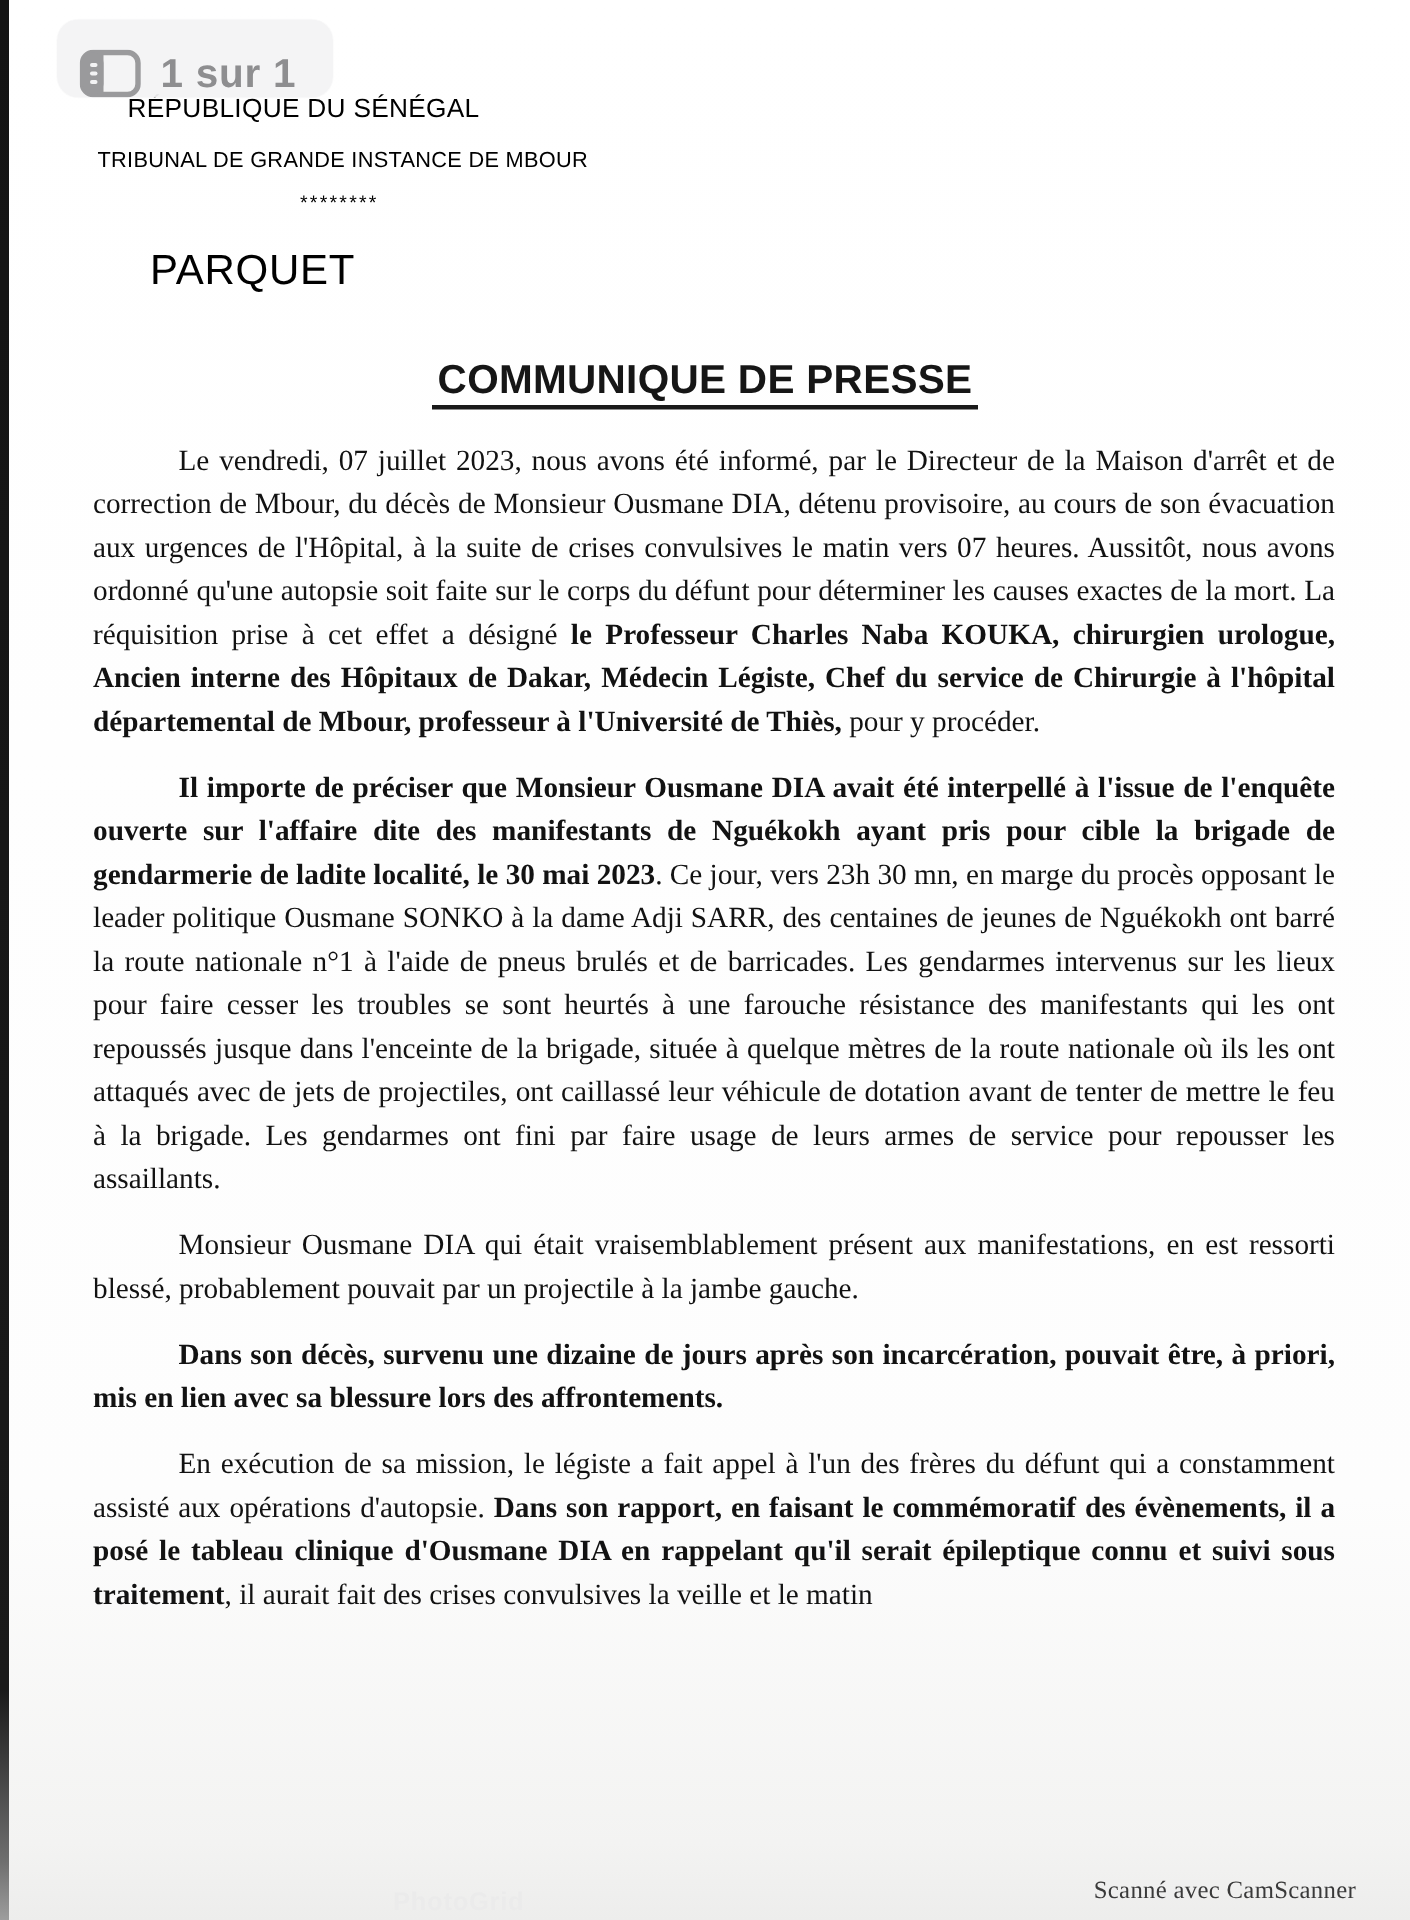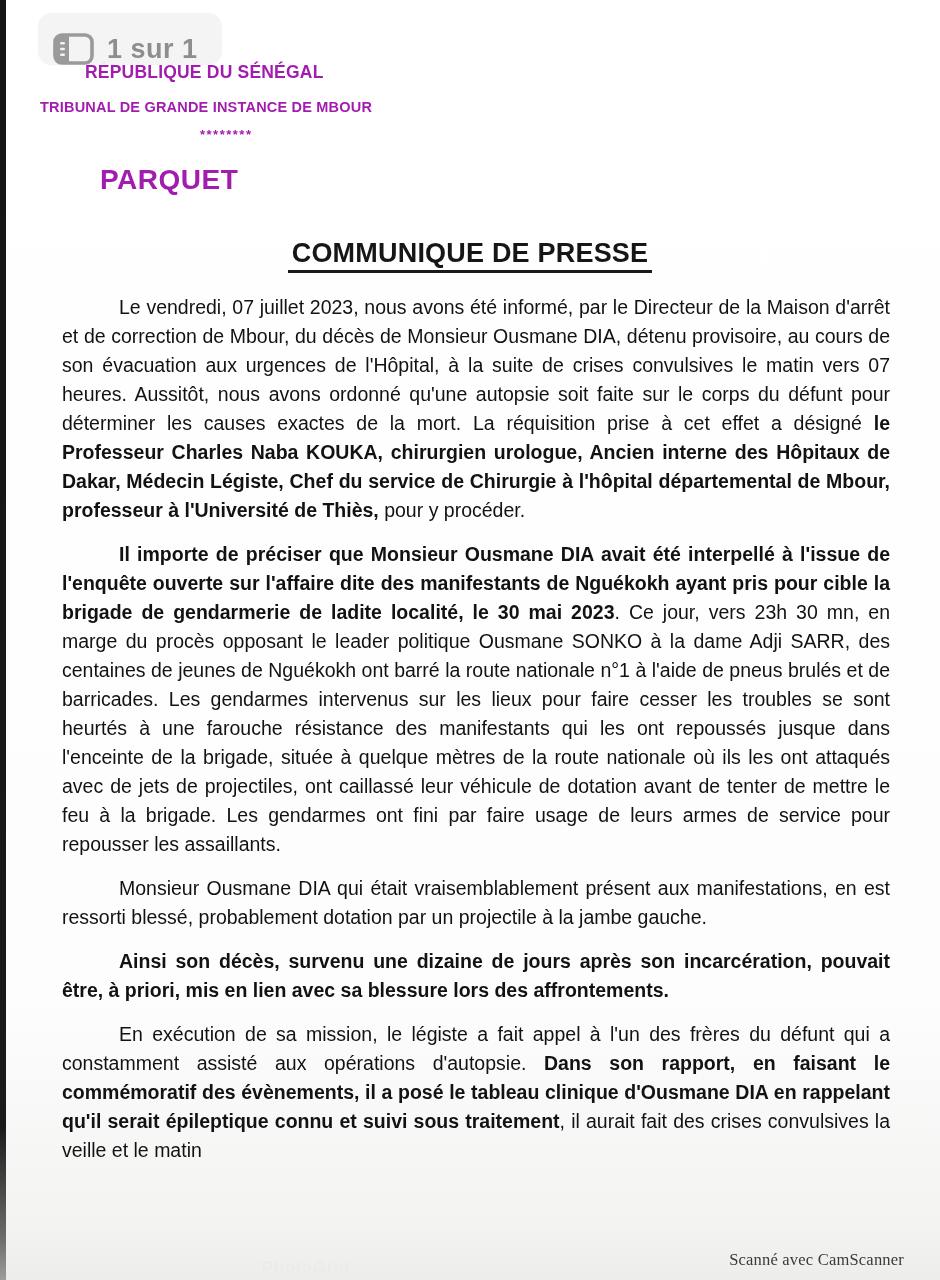--- a/index.html
+++ b/index.html
@@ -21,37 +21,37 @@
     background:rgba(243,243,244,0.93);
     box-shadow:0 0 0 0.5px rgba(0,0,0,0.02);
     z-index:5;cursor:pointer;
   }
   .pill .label{
     font-size:27px;font-weight:700;color:#8e8e90;letter-spacing:0.5px;
   }
   
   .letterhead{
     position:absolute;left:40px;top:62px;width:420px;
-    color:#a21caf;font-weight:700;line-height:1.25;
+    color:#000000;font-weight:400;line-height:1.25;
   }
   .lh1{font-size:17.5px;margin-left:45px;letter-spacing:0.2px;}
   .lh2{font-size:14.5px;margin-left:58px;margin-top:1px;}
-  .lh3{font-size:14.5px;margin-top:14px;letter-spacing:0.2px;}
+  .lh3{font-size:14.5px;margin-top:14px;margin-left:25px;letter-spacing:0.2px;}
   .stars{font-size:13px;margin-left:160px;margin-top:11px;letter-spacing:1.5px;}
   .office{font-size:28px;margin-left:60px;margin-top:19px;letter-spacing:0.5px;}
   
   .title-wrap{position:absolute;left:0;top:238px;width:940px;text-align:center;}
   .title{
     display:inline-block;font-size:27px;font-weight:700;color:#161616;
     border-bottom:3px solid #1a1a1a;padding:0 4px 1px 4px;letter-spacing:0.2px;
   }
   
   .doc-body{
     position:absolute;left:62px;top:293px;width:828px;
-    font-family:Liberation Sans, sans-serif;font-size:19.5px;line-height:29px;
+    font-family:Liberation Serif, serif;font-size:19.5px;line-height:29px;
     color:#121212;text-align:justify;
   }
   .doc-body p{margin:0 0 15px 0;text-indent:57px;}
   .doc-body .b{font-weight:700;}
   
   .scan-credit{
     position:absolute;right:36px;bottom:10px;
     font-size:16.5px;color:#3a3a3a;letter-spacing:0.2px;font-family:Liberation Serif, serif;
   }
   .watermark{
@@ -85,19 +85,19 @@
   <div class="office">PARQUET</div>
 </div>
 
 <div class="title-wrap">
   <span class="title">COMMUNIQUE DE PRESSE</span>
 </div>
 
 <div class="doc-body">
     <p><span>Le vendredi, 07 juillet 2023, nous avons été informé, par le Directeur de la Maison d'arrêt et de correction de Mbour, du décès de Monsieur Ousmane DIA, détenu provisoire, au cours de son évacuation aux urgences de l'Hôpital, à la suite de crises convulsives le matin vers 07 heures. Aussitôt, nous avons ordonné qu'une autopsie soit faite sur le corps du défunt pour déterminer les causes exactes de la mort. La réquisition prise à cet effet a désigné </span><span class="b">le Professeur Charles Naba KOUKA, chirurgien urologue, Ancien interne des Hôpitaux de Dakar, Médecin Légiste, Chef du service de Chirurgie à l'hôpital départemental de Mbour, professeur à l'Université de Thiès,</span><span> pour y procéder.</span></p>
     <p><span class="b">Il importe de préciser que Monsieur Ousmane DIA avait été interpellé à l'issue de l'enquête ouverte sur l'affaire dite des manifestants de Nguékokh ayant pris pour cible la brigade de gendarmerie de ladite localité, le 30 mai 2023</span><span>. Ce jour, vers 23h 30 mn, en marge du procès opposant le leader politique Ousmane SONKO à la dame Adji SARR, des centaines de jeunes de Nguékokh ont barré la route nationale n°1 à l'aide de pneus brulés et de barricades. Les gendarmes intervenus sur les lieux pour faire cesser les troubles se sont heurtés à une farouche résistance des manifestants qui les ont repoussés jusque dans l'enceinte de la brigade, située à quelque mètres de la route nationale où ils les ont attaqués avec de jets de projectiles, ont caillassé leur véhicule de dotation avant de tenter de mettre le feu à la brigade. Les gendarmes ont fini par faire usage de leurs armes de service pour repousser les assaillants.</span></p>
-    <p><span>Monsieur Ousmane DIA qui était vraisemblablement présent aux manifestations, en est ressorti blessé, probablement dotation par un projectile à la jambe gauche.</span></p>
-    <p><span class="b">Ainsi son décès, survenu une dizaine de jours après son incarcération, pouvait être, à priori, mis en lien avec sa blessure lors des affrontements.</span></p>
+    <p><span>Monsieur Ousmane DIA qui était vraisemblablement présent aux manifestations, en est ressorti blessé, probablement pouvait par un projectile à la jambe gauche.</span></p>
+    <p><span class="b">Dans son décès, survenu une dizaine de jours après son incarcération, pouvait être, à priori, mis en lien avec sa blessure lors des affrontements.</span></p>
     <p><span>En exécution de sa mission, le légiste a fait appel à l'un des frères du défunt qui a constamment assisté aux opérations d'autopsie. </span><span class="b">Dans son rapport, en faisant le commémoratif des évènements, il a posé le tableau clinique d'Ousmane DIA en rappelant qu'il serait épileptique connu et suivi sous traitement</span><span>, il aurait fait des crises convulsives la veille et le matin</span></p>
   </div>
 
 <div class="watermark">PhotoGrid</div>
 <div class="scan-credit">Scanné avec CamScanner</div>
 
 </body></html>

